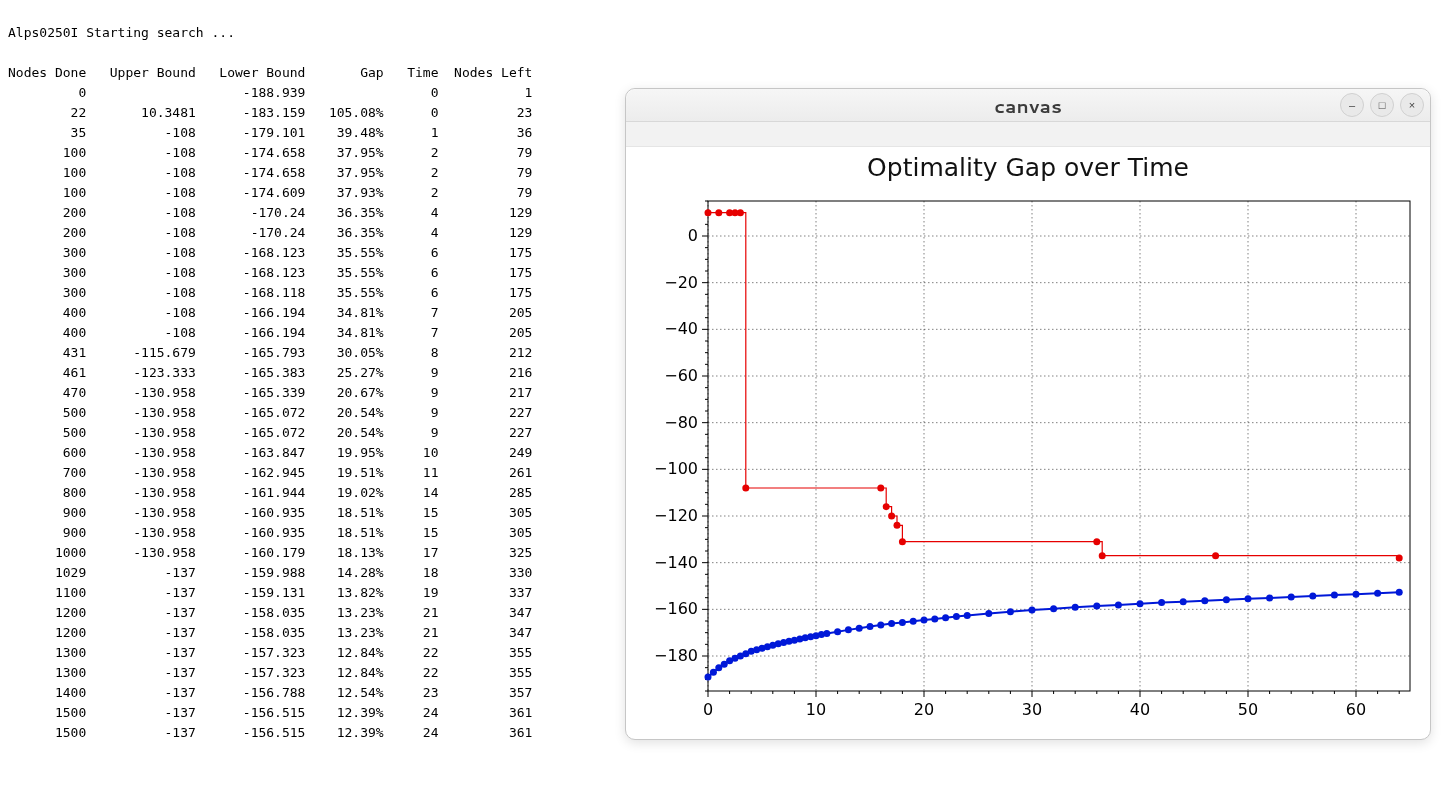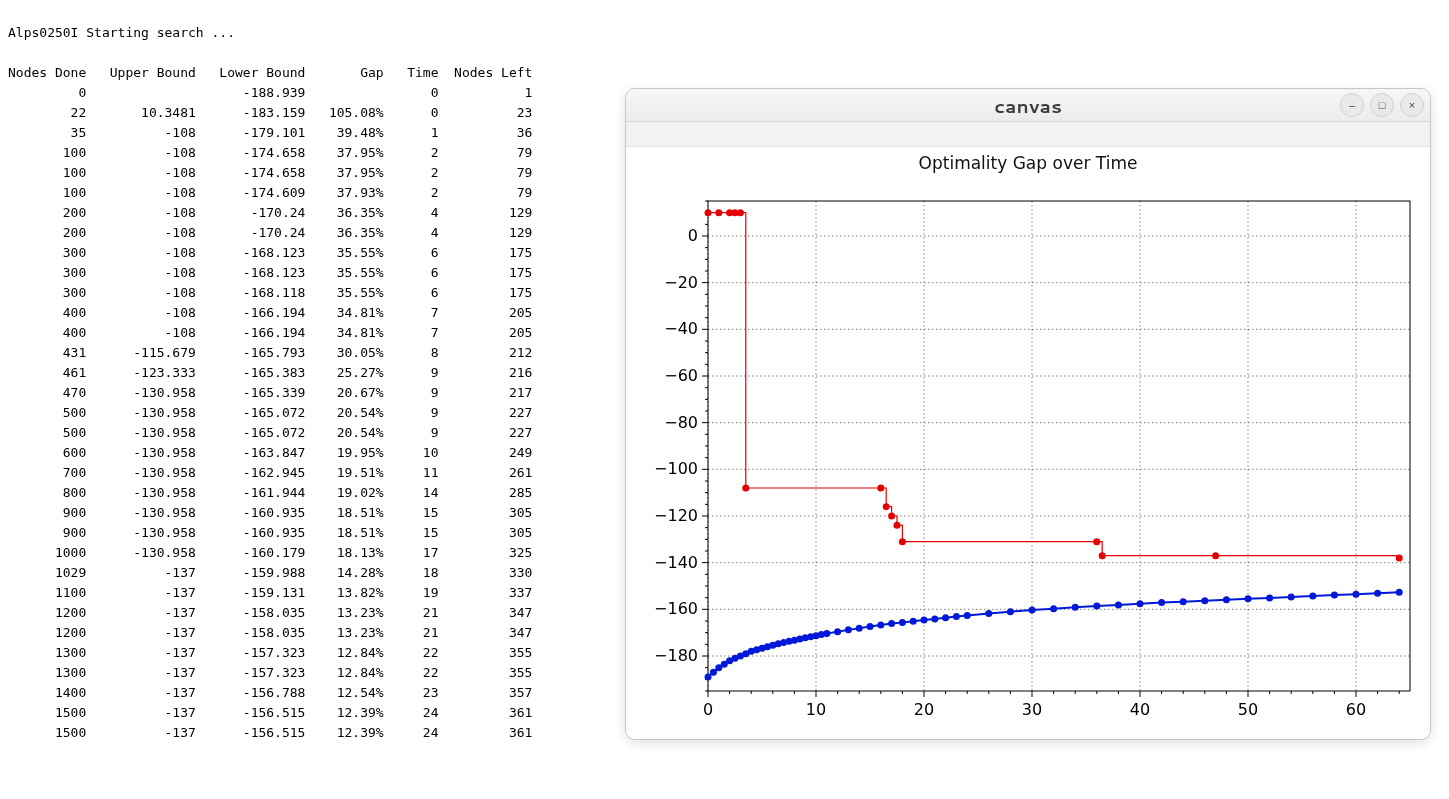--- a/index.html
+++ b/index.html
@@ -5,21 +5,21 @@
   html,body{margin:0;padding:0;background:#fff;font-family:Menlo,Consolas,"DejaVu Sans Mono",monospace;font-size:13px;color:#000;}
   .wrap{position:relative;width:1449px;height:799px;}
   .terminal{position:absolute;left:8px;top:10px;white-space:pre;line-height:20px;}
   .window{position:absolute;left:625px;top:88px;width:804px;height:650px;border:1px solid #c6c6c6;border-radius:10px;background:#fff;box-shadow:0 3px 12px rgba(0,0,0,0.12);overflow:hidden;}
   .titlebar{height:32px;background:linear-gradient(#f6f6f6,#ececec);border-bottom:1px solid #d8d8d8;display:flex;align-items:center;position:relative;border-top-left-radius:10px;border-top-right-radius:10px;}
   .titlebar .title{flex:1;text-align:center;font-family:Cantarell,Arial,sans-serif;font-weight:600;font-size:19px;color:#3b3b3b;}
   .winbtns{position:absolute;right:6px;top:4px;display:flex;gap:6px;}
   .winbtn{width:22px;height:22px;border-radius:50%;background:#e9e9e9;border:1px solid #d0d0d0;display:flex;align-items:center;justify-content:center;font-family:Arial,sans-serif;font-size:11px;color:#444;cursor:pointer;}
   .toolbar{height:24px;background:#f2f2f2;border-bottom:1px solid #e5e5e5;}
   .plotwrap{position:relative;width:100%;height:592px;}
-  .chart-title{position:absolute;left:0;right:0;top:6px;text-align:center;font-family:"DejaVu Sans",Arial,sans-serif;font-size:17px;color:#111;}
+  .chart-title{position:absolute;left:0;right:0;top:6px;text-align:center;font-family:"DejaVu Sans",Arial,sans-serif;font-size:25px;color:#111;}
   svg.plot{position:absolute;left:0;top:0;}
 </style>
 </head>
 <body>
 <div class="wrap">
 
 <pre class="terminal" id="term">Alps0250I Starting search ...
 
 Nodes Done   Upper Bound   Lower Bound       Gap   Time  Nodes Left
          0                    -188.939                0           1

